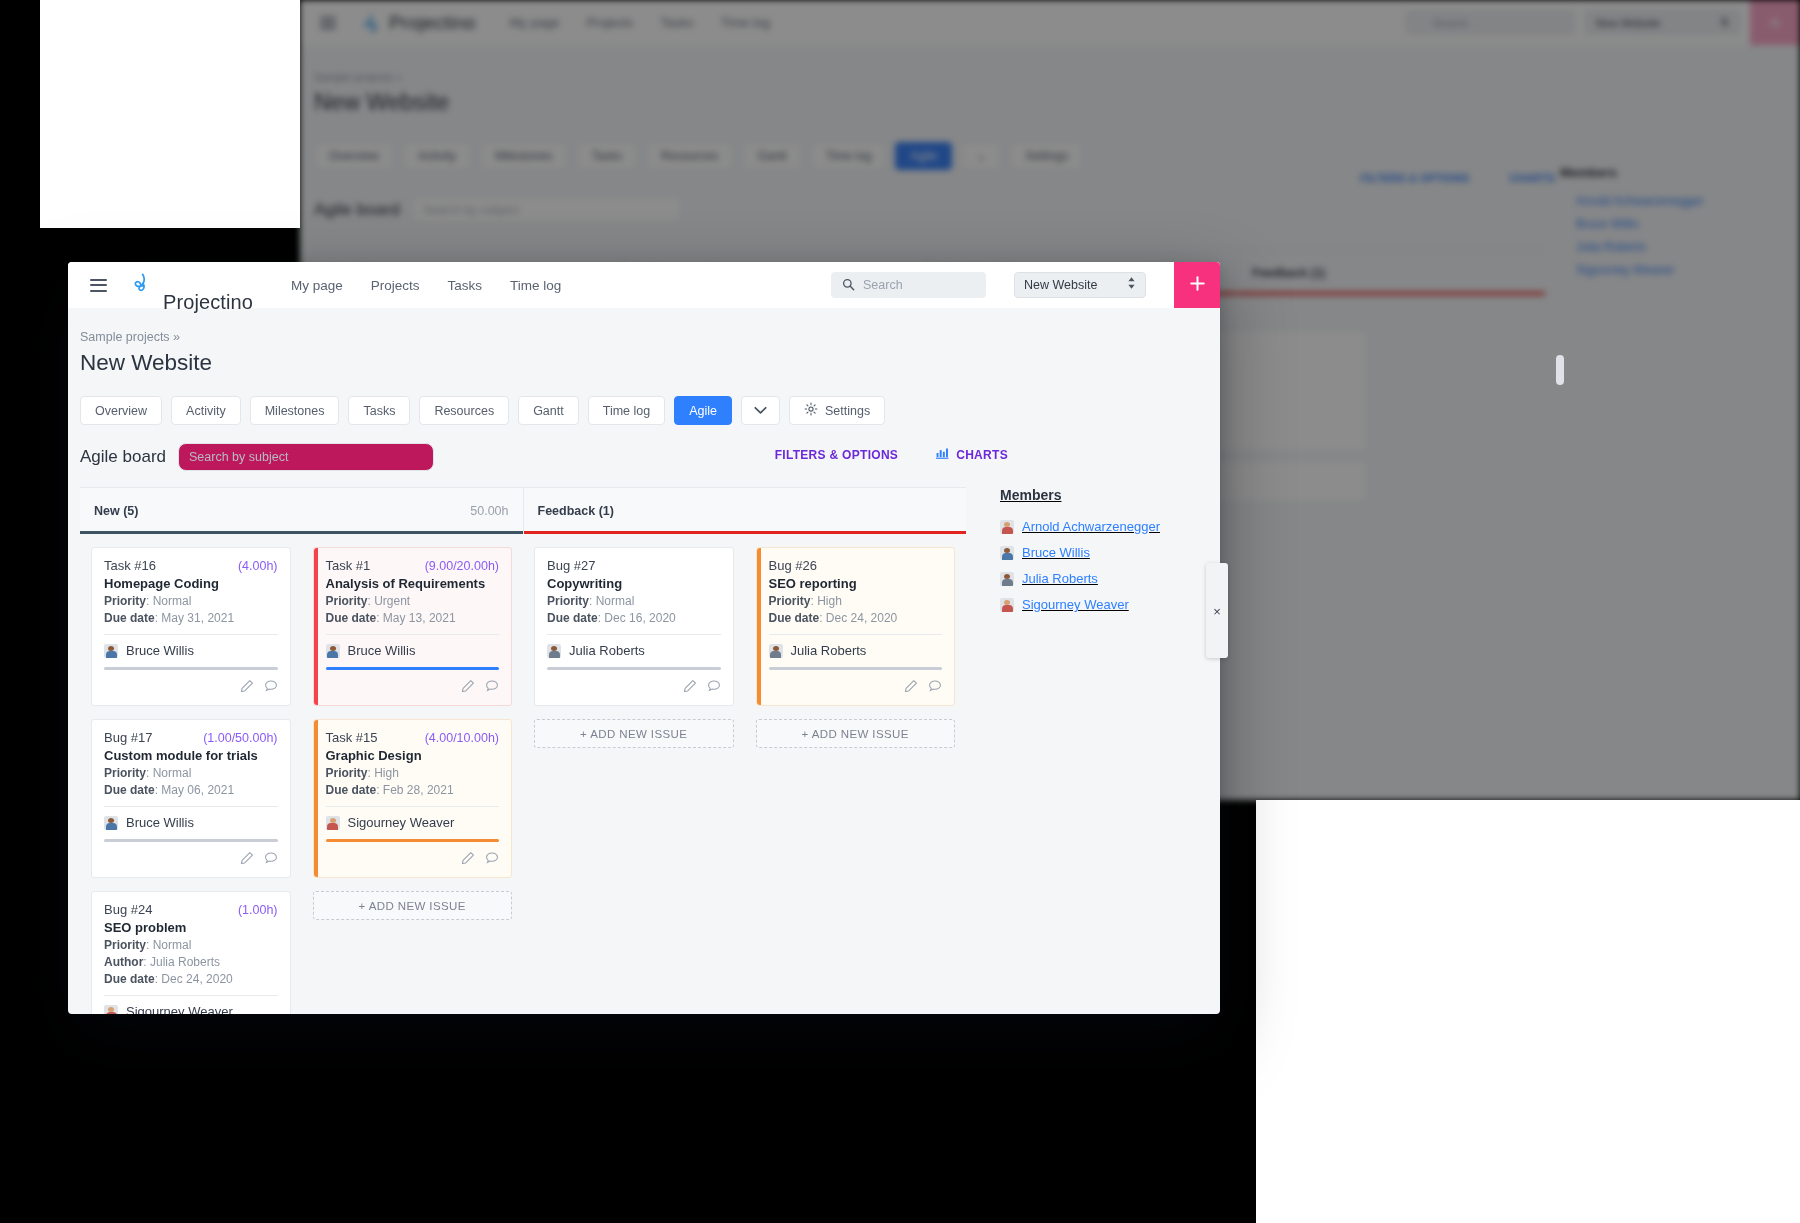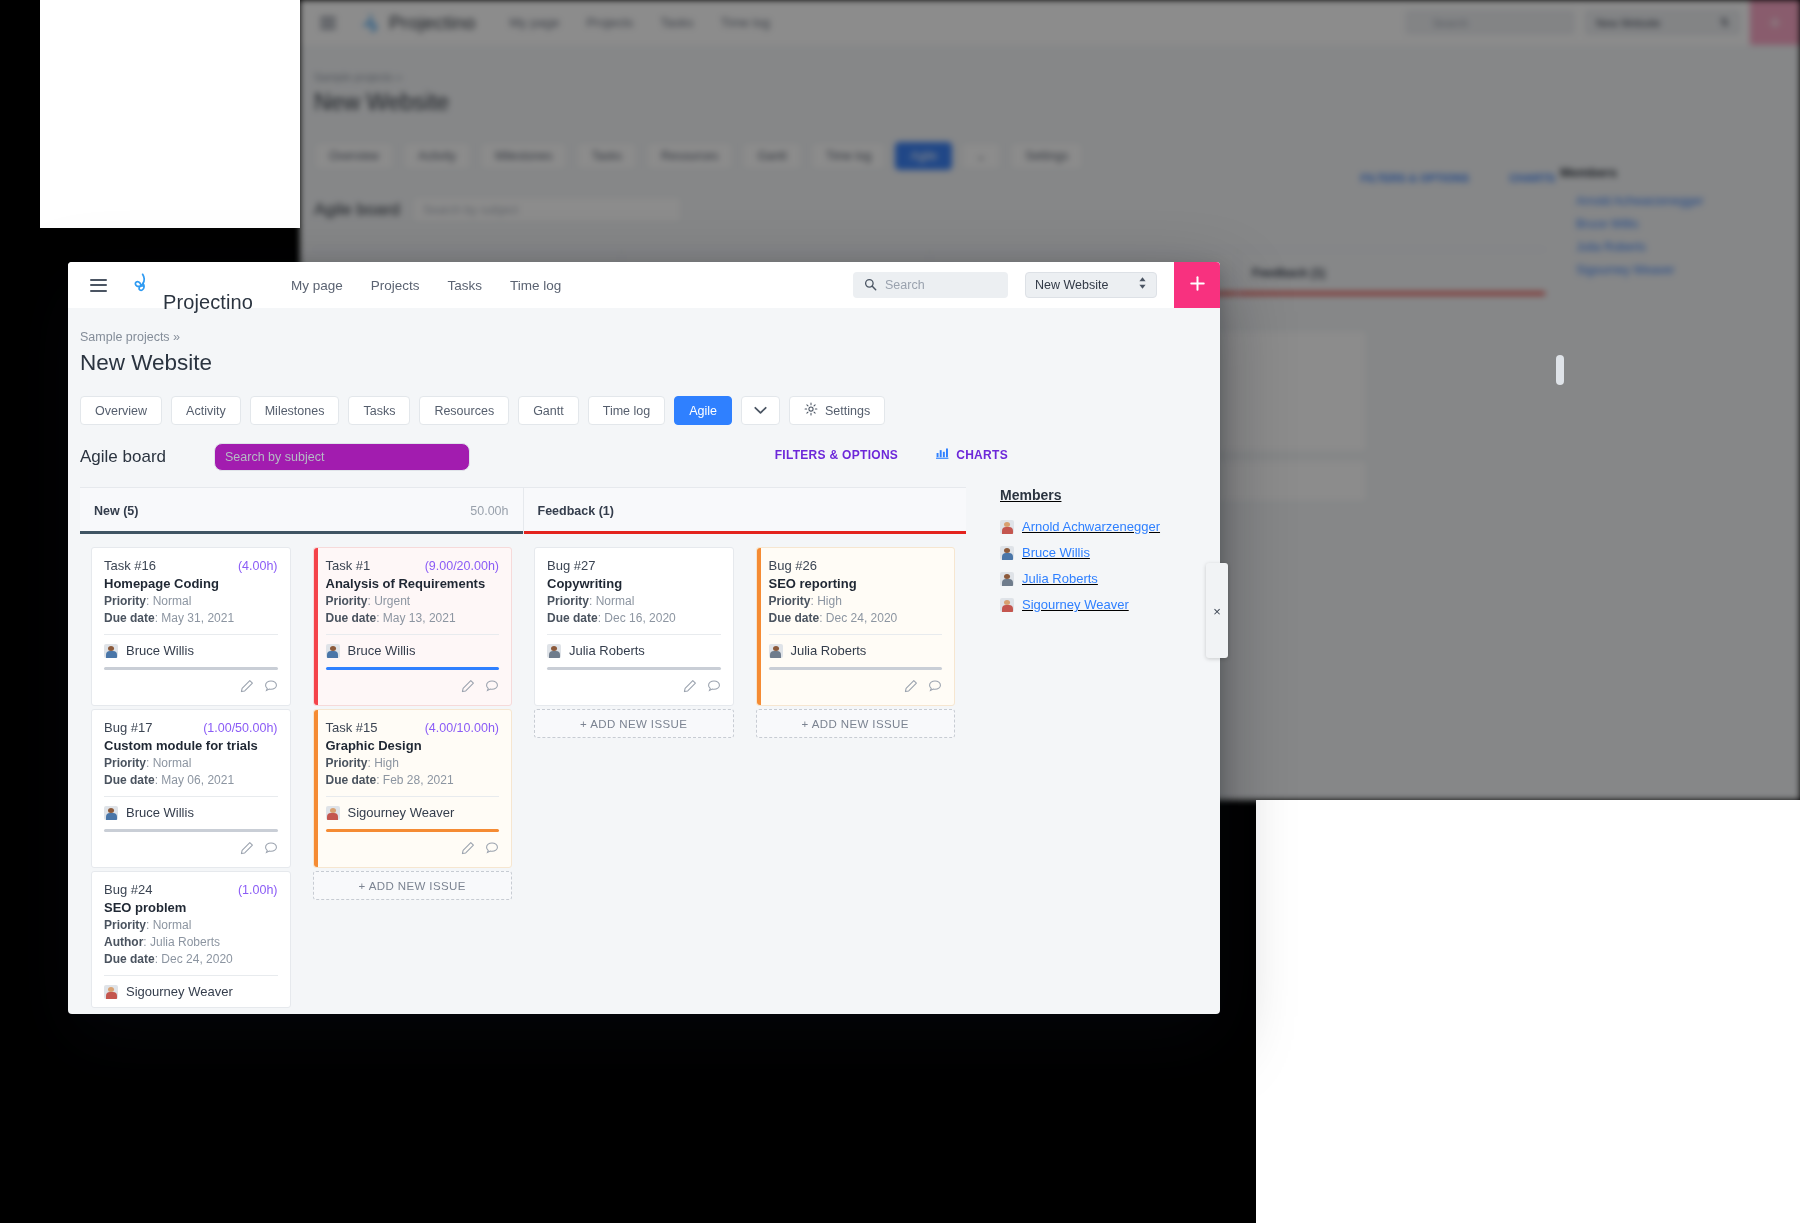--- a/index.html
+++ b/index.html
@@ -59,57 +59,57 @@
     background:#f4f6f8;border-radius:4px;z-index:10;overflow:hidden;
     box-shadow:0 26px 70px rgba(10,14,22,.38), 0 6px 18px rgba(10,14,22,.22);
   }
   .topbar{height:46px;background:#fff;display:flex;align-items:center;position:relative;padding-left:22px;box-sizing:border-box;}
   .burger{width:17px;height:13px;display:flex;flex-direction:column;justify-content:space-between;margin-right:25px;cursor:pointer;}
   .burger i{display:block;height:2px;background:#4b5563;border-radius:1px;}
   .logo{display:flex;align-items:center;gap:9px;margin-right:38px;}
   .logo .txt{font-size:20px;color:#2b3440;letter-spacing:.1px;margin-top:35px;}
   .nav{display:flex;gap:28px;}
   .nav a{font-size:13.5px;color:#5b6372;text-decoration:none;}
-  .topright{position:absolute;right:0;top:0;height:46px;display:flex;align-items:center;gap:17px;}
+  .topright{position:absolute;right:0;top:0;height:46px;display:flex;align-items:center;gap:28px;}
   .search{width:155px;height:26px;background:#eceff2;border-radius:4px;position:relative;display:flex;align-items:center;}
   .search .ph{position:absolute;left:32px;font-size:12.5px;color:#9aa2ae;}
   .search svg{position:absolute;left:11px;top:6px;}
   .projsel{width:132px;height:26px;background:#eceff2;border:1px solid #dde1e6;border-radius:4px;display:flex;align-items:center;justify-content:space-between;padding:0 9px;box-sizing:border-box;}
   .projsel .lbl{font-size:12.5px;color:#323a47;}
   .plusbtn{width:46px;height:46px;background:#f8317f;display:flex;align-items:center;justify-content:center;border:none;cursor:pointer;}
 
   .content{padding:22px 0 0 0;}
   .crumb{font-size:12.5px;color:#848d99;padding-left:12px;}
   .h1{font-size:22.5px;color:#2b3440;margin:6px 0 0 12px;font-weight:normal;}
 
   .tabs{display:flex;gap:9px;padding:20px 0 0 12px;align-items:center;}
   .tab{height:27px;padding:0 14px;background:#fff;border:1px solid #e3e7eb;border-radius:4px;font-size:12.5px;color:#555e6d;display:flex;align-items:center;cursor:pointer;white-space:nowrap;}
   .tab.active{background:#2f80ff;border-color:#2f80ff;color:#fff;}
   .tab.caret{padding:0 12px;}
   .tab.settings{gap:7px;}
 
   .boardrow{display:flex;align-items:center;padding:18px 0 0 12px;position:relative;}
   .boardtitle{font-size:17px;color:#2b3440;margin-right:12px;}
-  .boardsearch{width:256px;height:28px;background:#a21caf;border:1px solid #e0e4e9;border-radius:8px;font-size:12.5px;color:#b5bbc4;display:flex;align-items:center;padding-left:10px;box-sizing:border-box;margin-left:36px;}
+  .boardsearch{width:256px;height:28px;background:#be185d;border:1px solid #e0e4e9;border-radius:8px;font-size:12.5px;color:#b5bbc4;display:flex;align-items:center;padding-left:10px;box-sizing:border-box;}
   .boardlinks{position:absolute;right:212px;top:22px;display:flex;align-items:center;gap:38px;}
   .blink{font-size:12px;font-weight:bold;color:#6d28d9;letter-spacing:.3px;display:flex;align-items:center;gap:7px;cursor:pointer;}
 
   .boardwrap{display:flex;padding-left:12px;margin-top:16px;}
   .columns{width:886px;}
   .colhead{display:flex;border-top:1px solid #e6e9ed;background:#f8f9fb;}
   .col{flex:1;height:45px;border-right:1px solid #e6e9ed;box-sizing:border-box;display:flex;align-items:center;justify-content:space-between;padding:0 14px;position:relative;}
   .col:last-child{border-right:none;}
   .col .nm{font-size:12.5px;color:#343d4c;font-weight:bold;}
   .col .hrs{font-size:12.5px;color:#99a1ac;}
   .col .uline{position:absolute;left:0;bottom:-1px;height:3px;width:100%;}
 
   .colbodies{display:flex;}
   .colbody{flex:1;padding:14px 11px 0 11px;box-sizing:border-box;}
 
-  .card{background:#fff;border:1px solid #e6e9ed;border-radius:3px;padding:10px 12px 8px 12px;margin-bottom:3px;position:relative;box-sizing:border-box;}
+  .card{background:#fff;border:1px solid #e6e9ed;border-radius:3px;padding:10px 12px 8px 12px;margin-bottom:13px;position:relative;box-sizing:border-box;}
   .card .lstripe{position:absolute;left:0;top:0;bottom:0;width:4px;border-radius:3px 0 0 3px;}
   .card .r1{display:flex;justify-content:space-between;align-items:baseline;}
   .card .id{font-size:13px;color:#3c4553;}
   .card .est{font-size:12.5px;color:#8b5cf6;}
   .card .subj{font-size:13px;color:#1f2733;font-weight:bold;margin-top:3px;}
   .card .meta{font-size:12px;color:#8c95a1;margin-top:3px;}
   .card .meta b{color:#4a535f;font-weight:bold;}
   .card .sep{height:1px;background:#e8ebee;margin:9px 0 8px 0;}
   .card .who{display:flex;align-items:center;gap:8px;font-size:13px;color:#343d4c;}
   .card .prog{height:3px;background:#c9ced6;border-radius:2px;margin-top:9px;}

